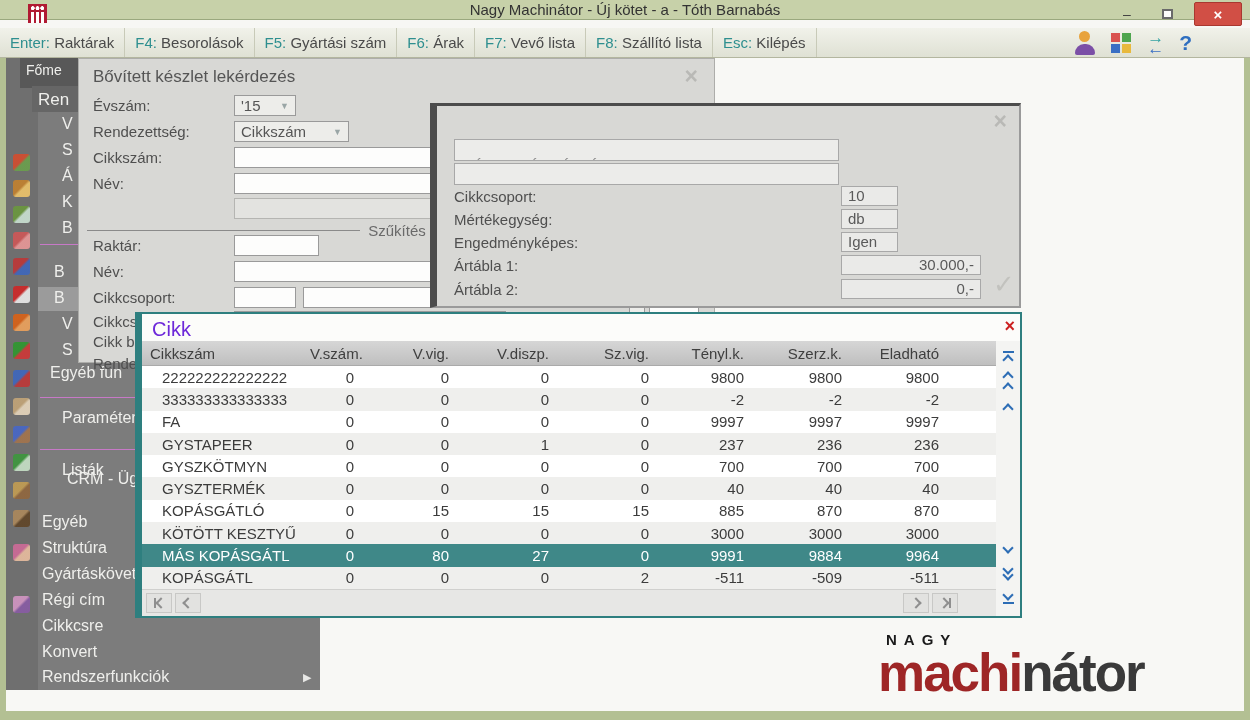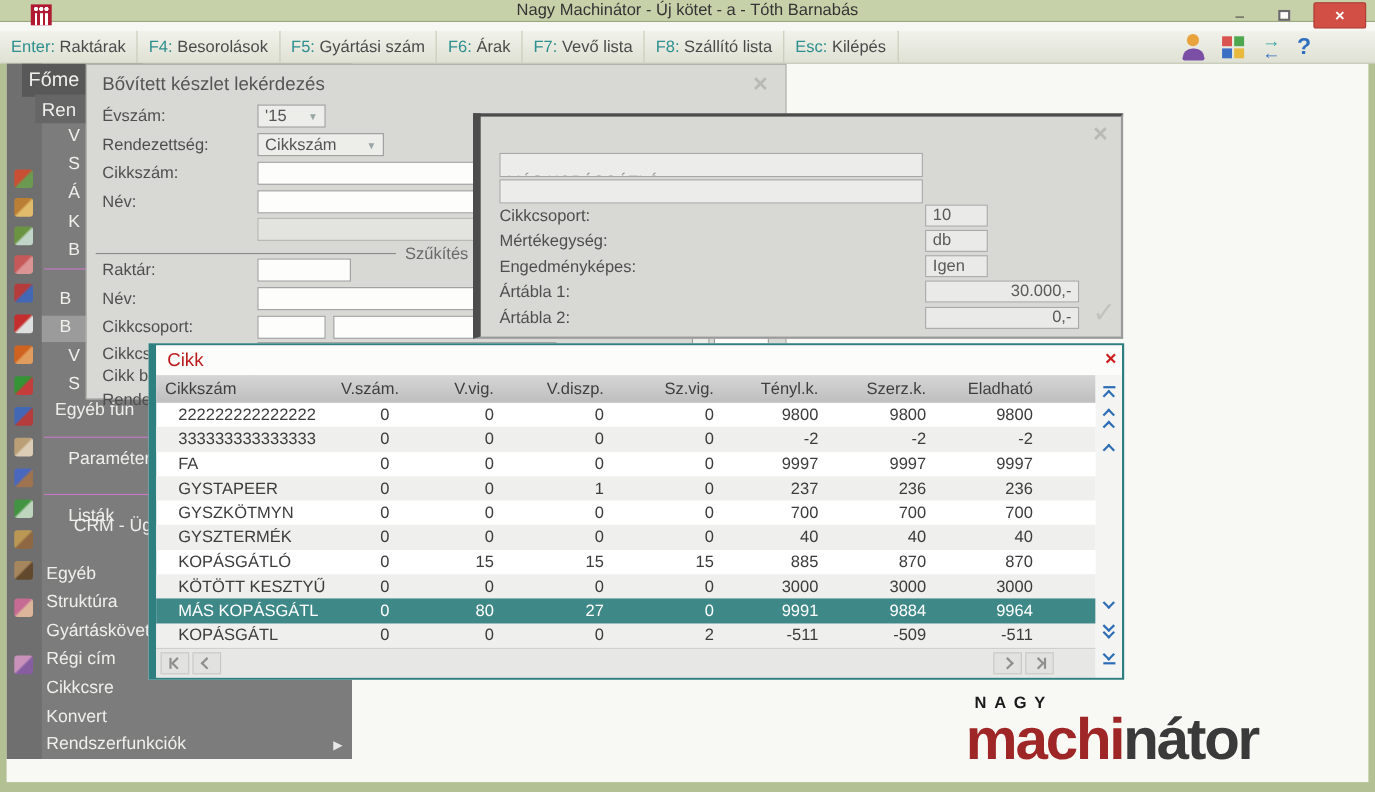--- a/index.html
+++ b/index.html
@@ -45,21 +45,21 @@
 
   .content { position:absolute; left:0; top:58px; width:1250px; height:653px; background:#f8f8f5; }
 
   
   .sidebar { position:absolute; left:6px; top:0; width:314px; height:632px; background:#7c7c7c; z-index:1; }
   .iconstrip { position:absolute; left:0; top:0; width:32px; height:632px; background:#6f6f6f; }
   .mini-icon { position:absolute; left:7px; width:17px; height:17px; border-radius:3px; opacity:.85; }
   .sb-band1 { position:absolute; left:14px; top:0; width:110px; height:30px; background:#585858; }
   .sb-band2 { position:absolute; left:26px; top:28px; width:98px; height:26px; background:#666; }
   .sb-item { position:absolute; height:22px; color:#efefec; font-size:16px; white-space:nowrap; }
-  .sb-head { font-size:18px; }
+  .sb-head { font-size:14px; }
   .sb-lg { font-size:17px; }
   .sb-hl { position:absolute; left:32px; width:282px; height:24px; background:#9b9b9b; }
   .sb-sep { position:absolute; left:34px; width:96px; height:1px; background:#c779c7; }
   .sb-arrow { position:absolute; left:297px; color:#e8e8e6; font-size:11px; }
 
   
   .dlg { position:absolute; background:#d8d8d5; }
   .dlg-close { position:absolute; color:#b9b9b6; font-size:23px; font-weight:bold; line-height:1; cursor:default; }
   .dlg1 { left:78px; top:0; width:637px; height:305px; border:1px solid #adadaa; z-index:2; }
   .dlg1-title { position:absolute; left:14px; top:8px; font-size:17px; color:#555; }
@@ -75,21 +75,21 @@
   .dlg2 { left:430px; top:45px; width:591px; height:205px; border:2px solid #9a9a9a; border-left:7px solid #4c4c4c; border-top:3px solid #4c4c4c; z-index:3; }
   .d2inp { position:absolute; left:17px; width:385px; height:22px; background:#ececea; border:1px solid #a8a8a8; font-size:15px; color:#8a8a8a; padding:17px 0 0 6px; overflow:hidden; white-space:nowrap; }
   .d2lbl { position:absolute; left:17px; font-size:15px; color:#4f4f4f; }
   .d2val { position:absolute; left:404px; height:20px; background:#eaeae8; border:1px solid #a8a8a8; font-size:15px; color:#5a5a5a; padding:0 6px; }
   .d2val.num { text-align:right; }
   .d2check { position:absolute; left:556px; top:163px; color:#c2c2be; font-size:26px; }
 
   
   .tablewin { position:absolute; left:135px; top:254px; width:887px; height:306px; background:#fff; border:2px solid #2e7f7f; border-left:7px solid #2e7f7f; z-index:4; }
   .tw-titlerow { position:absolute; left:0; top:0; width:878px; height:27px; background:#fcfcfa; }
-  .tw-title { position:absolute; left:10px; top:4px; font-size:17px; color:#b91c1c; }
+  .tw-title { position:absolute; left:10px; top:4px; font-size:20px; color:#6d28d9; }
   .tw-close { position:absolute; right:5px; top:2px; color:#cc2020; font-size:18px; font-weight:bold; cursor:default; }
   .tw-grid { display:grid; grid-template-columns:168px 58px 95px 100px 100px 95px 98px 97px; }
   .tw-header { position:absolute; left:0; top:27px; width:854px; height:25px; background:linear-gradient(#d6d6d6,#bfbfbf); border-bottom:1px solid #aaa; font-size:15px; color:#3f3f3f; align-items:center; }
   .tw-header .c0 { padding-left:8px; }
   .tw-header .cn { text-align:right; padding-right:14px; }
   .tw-rows { position:absolute; left:0; top:52px; width:854px; }
   .tw-row { height:22.3px; font-size:15px; color:#3c3c3c; align-items:center; }
   .tw-row:nth-child(even){ background:#efefed; }
   .tw-row.sel { background:#3f8888; color:#fff; }
   .tw-row .c0 { padding-left:20px; white-space:nowrap; overflow:hidden; }

